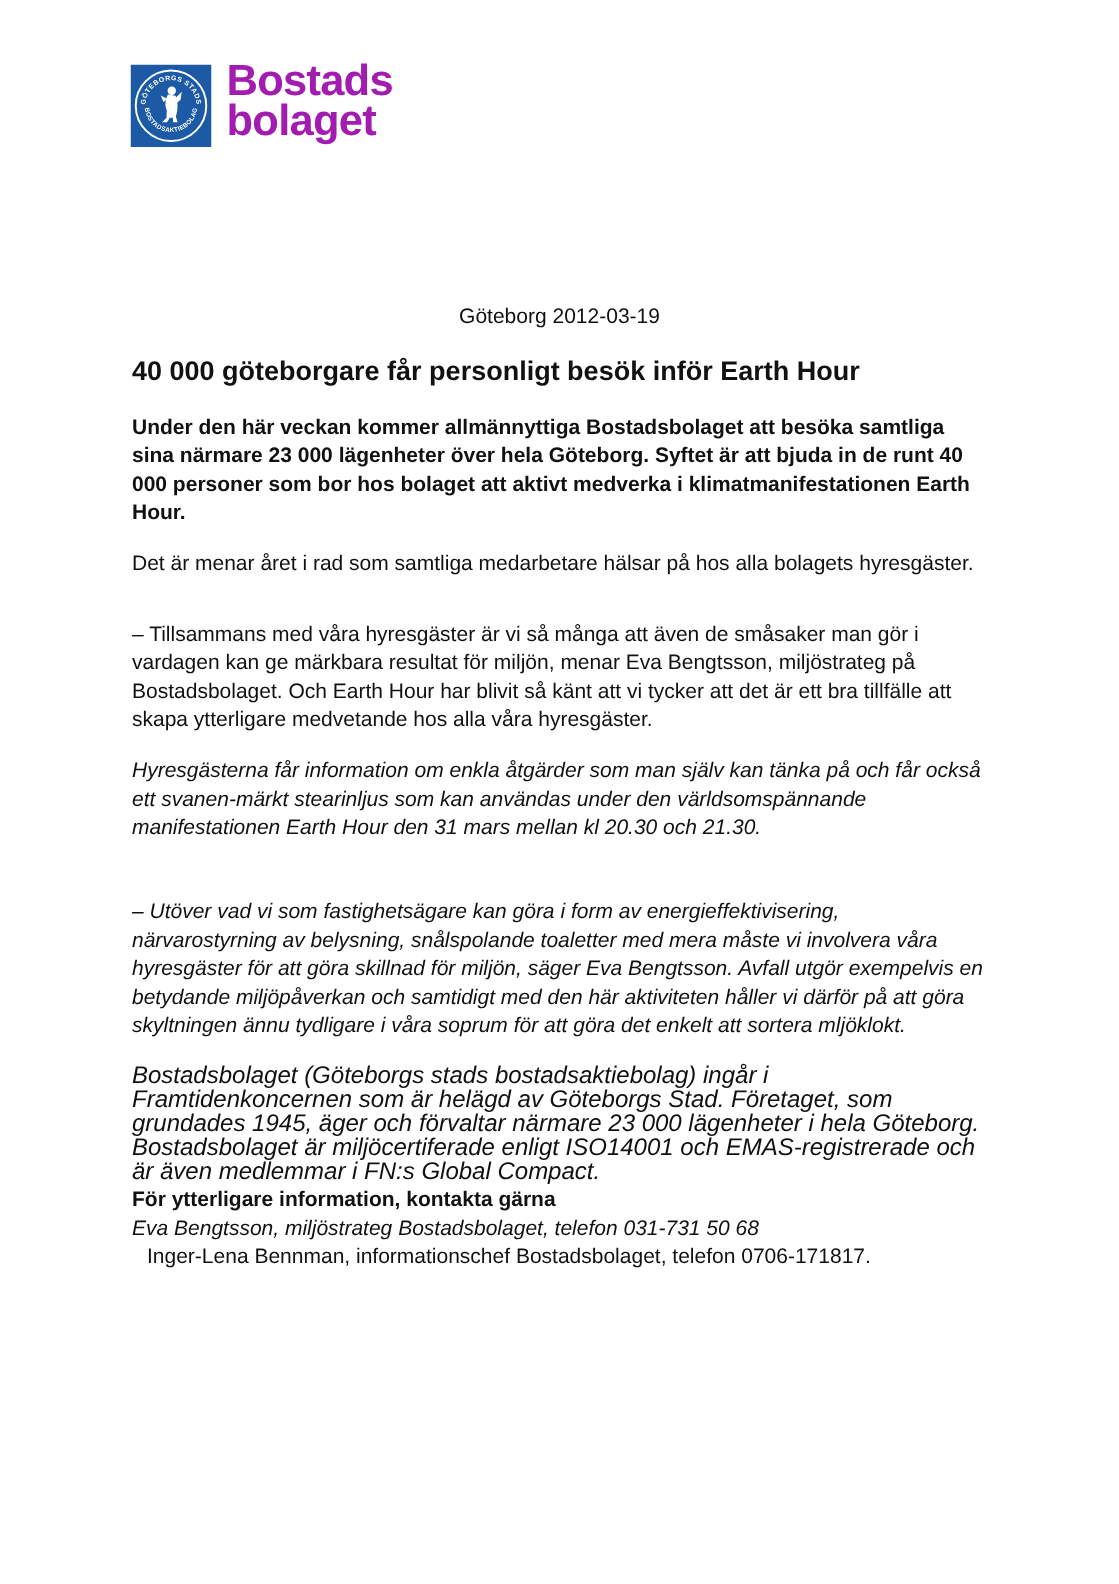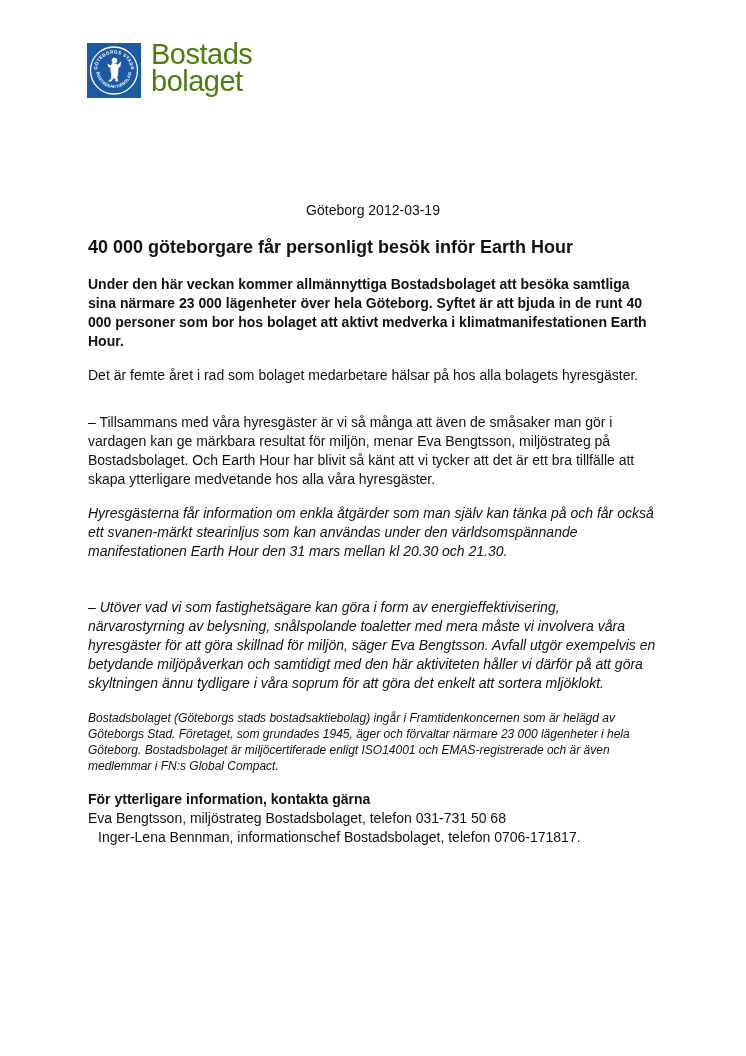--- a/index.html
+++ b/index.html
@@ -28,25 +28,25 @@
     position: absolute;
     left: 87px;
     top: 43px;
     width: 54px;
     height: 55px;
   }
   .logo-wordmark {
     position: absolute;
     left: 151px;
     top: 41px;
-    color: #4d7c0f;
+    color: #a21caf;
     font-size: 29px;
     line-height: 27px;
     letter-spacing: -0.5px;
-    font-weight: normal;
+    font-weight: bold;
   }
   .doc-label {
     top: 158px;
     font-weight: bold;
     font-size: 16px;
     letter-spacing: 0.2px;
   }
   .dateline {
     top: 201px;
     text-align: center;
@@ -59,25 +59,25 @@
     line-height: 22px;
   }
   .lead { top: 275px; font-weight: bold; }
   .p1 { top: 366px; }
   .p2 { top: 413px; }
   .p3 { top: 504px; font-style: italic; }
   .p4 { top: 598px; font-style: italic; }
   .boilerplate {
     top: 710px;
     font-style: italic;
-    font-size: 12px;
+    font-size: 16px;
     line-height: 16px;
   }
   .contact-heading { top: 790px; font-weight: bold; }
-  .contact-line-1 { top: 809px; }
+  .contact-line-1 { top: 809px; font-style: italic; }
   .contact-line-2 { top: 828px; margin-left: 10px; }
   .seal-curved-text {
     fill: #ffffff;
     font-family: "Liberation Sans", "DejaVu Sans", sans-serif;
     font-size: 4.6px;
     letter-spacing: 0.35px;
     font-weight: bold;
   }
 </style>
 </head>
@@ -114,21 +114,21 @@
     <div>bolaget</div>
   </div>
 
 
   <p class="block dateline">Göteborg 2012-03-19</p>
 
   <h1 class="block headline">40 000 göteborgare får personligt besök inför Earth Hour</h1>
 
   <p class="block lead">Under den här veckan kommer allmännyttiga Bostadsbolaget att besöka samtliga sina närmare 23 000 lägenheter över hela Göteborg. Syftet är att bjuda in de runt 40 000 personer som bor hos bolaget att aktivt medverka i klimatmanifestationen Earth Hour.</p>
 
-  <p class="block p1">Det är femte året i rad som bolaget medarbetare hälsar på hos alla bolagets hyresgäster.</p>
+  <p class="block p1">Det är menar året i rad som samtliga medarbetare hälsar på hos alla bolagets hyresgäster.</p>
   <p class="block p2">– Tillsammans med våra hyresgäster är vi så många att även de småsaker man gör i vardagen kan ge märkbara resultat för miljön, menar Eva Bengtsson, miljöstrateg på Bostadsbolaget. Och Earth Hour har blivit så känt att vi tycker att det är ett bra tillfälle att skapa ytterligare medvetande hos alla våra hyresgäster.</p>
   <p class="block p3">Hyresgästerna får information om enkla åtgärder som man själv kan tänka på och får också ett svanen-märkt stearinljus som kan användas under den världsomspännande manifestationen Earth Hour den 31 mars mellan kl 20.30 och 21.30.</p>
   <p class="block p4">– Utöver vad vi som fastighetsägare kan göra i form av energieffektivisering, närvarostyrning av belysning, snålspolande toaletter med mera måste vi involvera våra hyresgäster för att göra skillnad för miljön, säger Eva Bengtsson. Avfall utgör exempelvis en betydande miljöpåverkan och samtidigt med den här aktiviteten håller vi därför på att göra skyltningen ännu tydligare i våra soprum för att göra det enkelt att sortera mljöklokt.</p>
 
   <p class="block boilerplate">Bostadsbolaget (Göteborgs stads bostadsaktiebolag) ingår i Framtidenkoncernen som är helägd av Göteborgs Stad. Företaget, som grundades 1945, äger och förvaltar närmare 23 000 lägenheter i hela Göteborg. Bostadsbolaget är miljöcertiferade enligt ISO14001 och EMAS-registrerade och är även medlemmar i FN:s Global Compact.</p>
 
   <p class="block contact-heading">För ytterligare information, kontakta gärna</p>
   <p class="block contact-line-1">Eva Bengtsson, miljöstrateg Bostadsbolaget, telefon 031-731 50 68</p>
   <p class="block contact-line-2">Inger-Lena Bennman, informationschef Bostadsbolaget, telefon 0706-171817.</p>
 

